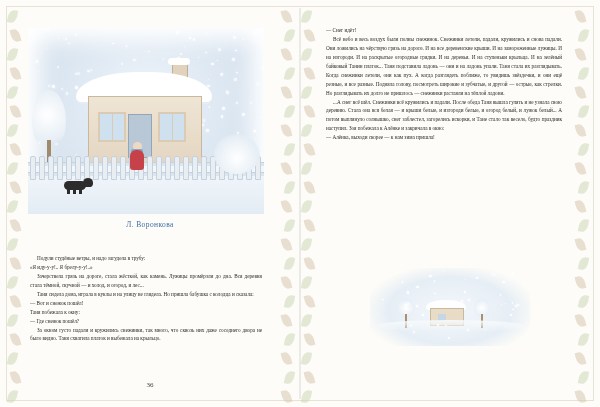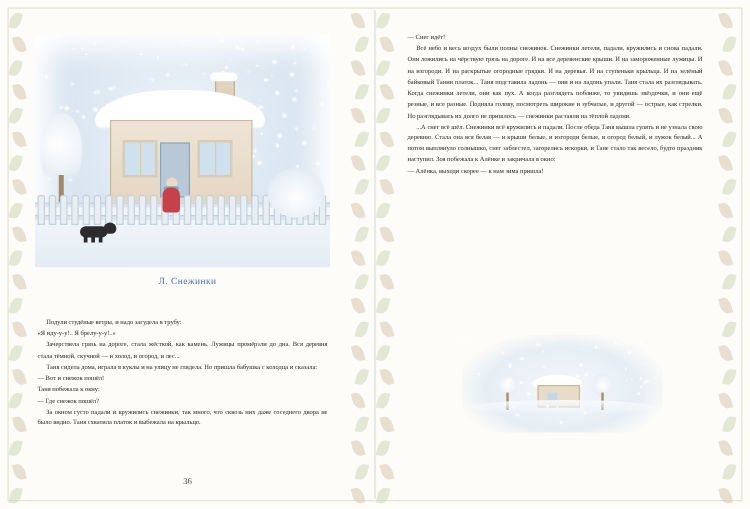--- a/index.html
+++ b/index.html
@@ -701,21 +701,21 @@
 
       <div class="dog">
         <div class="torso"></div>
         <div class="head"></div>
         <div class="leg" style="left:3px"></div>
         <div class="leg" style="left:9px"></div>
         <div class="leg" style="left:15px"></div>
       </div>
     </div>
 
-    <div class="author">Л. Снежинки</div>
+    <div class="author">Л. Воронкова</div>
 
     <div class="col left-col">
       <p>Подули студёные ветры, и надо загудела в трубу:</p>
       <p class="noindent">«Я иду-у-у!.. Я брелу-у-у!..»</p>
       <p>Зачерствела грязь на дороге, стала жёсткой, как камень. Лужицы промёрзли до дна. Вся деревня стала тёмной, скучной — и холод, и огород, и лес...</p>
       <p>Таня сидела дома, играла в куклы и на улицу не глядела. Но пришла бабушка с колодца и сказала:</p>
       <p class="noindent">— Вот и снежок пошёл!</p>
       <p class="noindent">Таня побежала к окну:</p>
       <p class="noindent">— Где снежок пошёл?</p>
       <p>За окном густо падали и кружились снежинки, так много, что сквозь них даже соседнего двора не было видно. Таня схватила платок и выбежала на крыльцо.</p>

